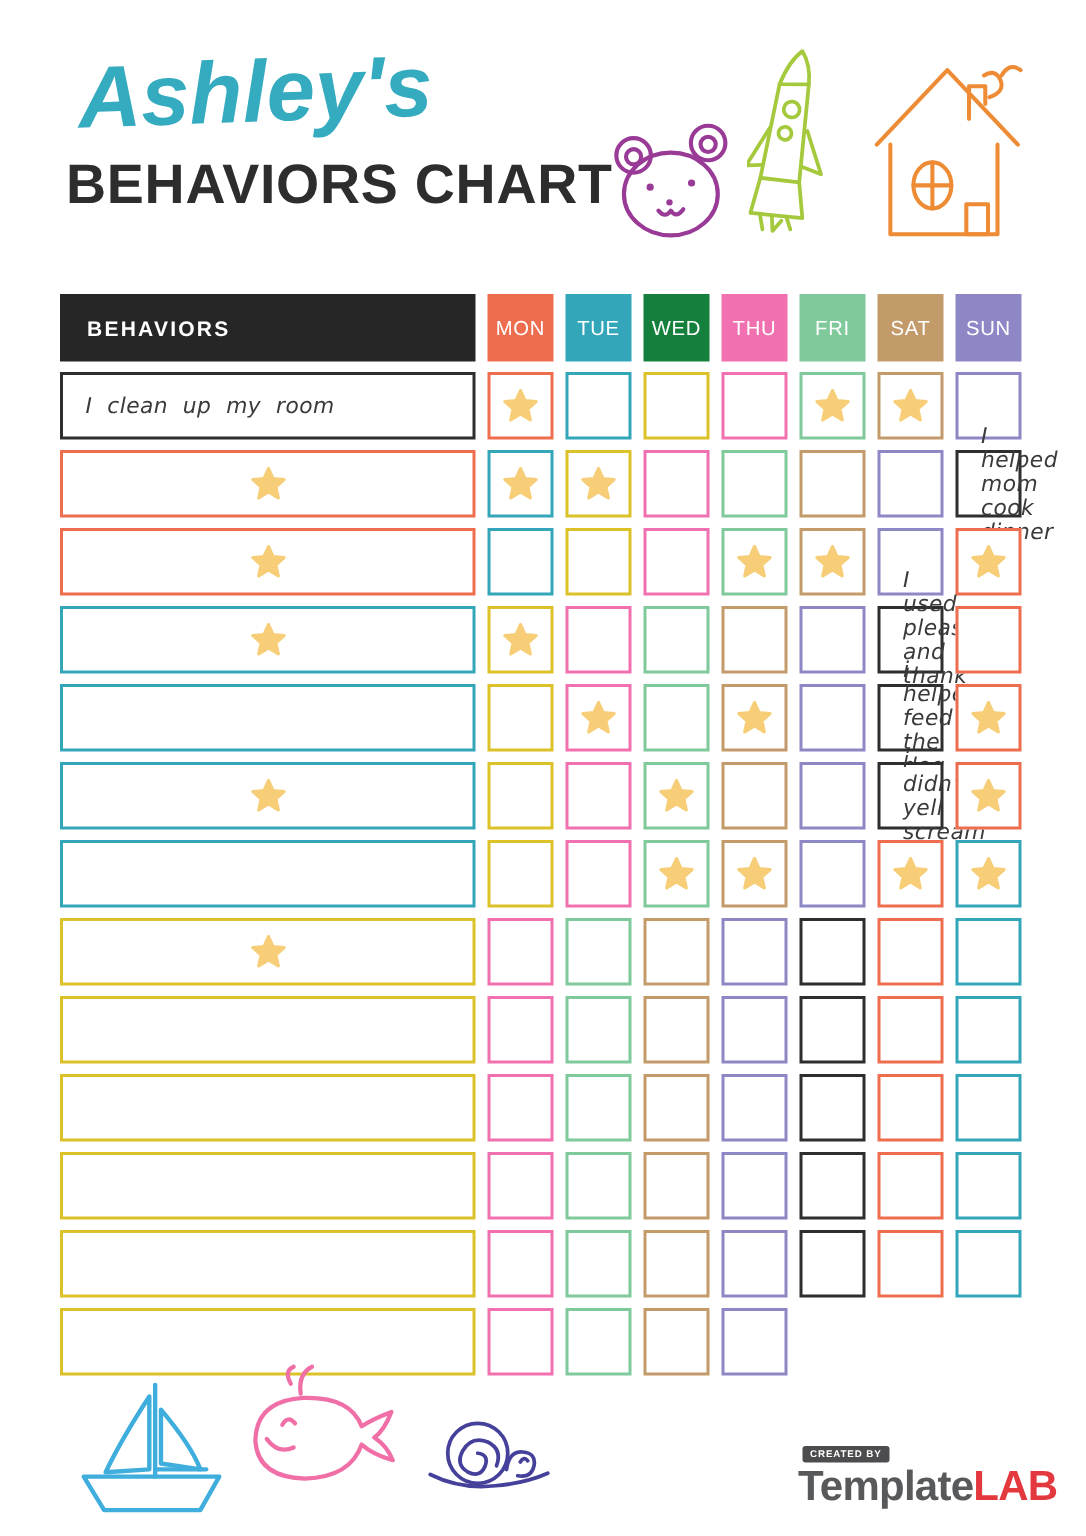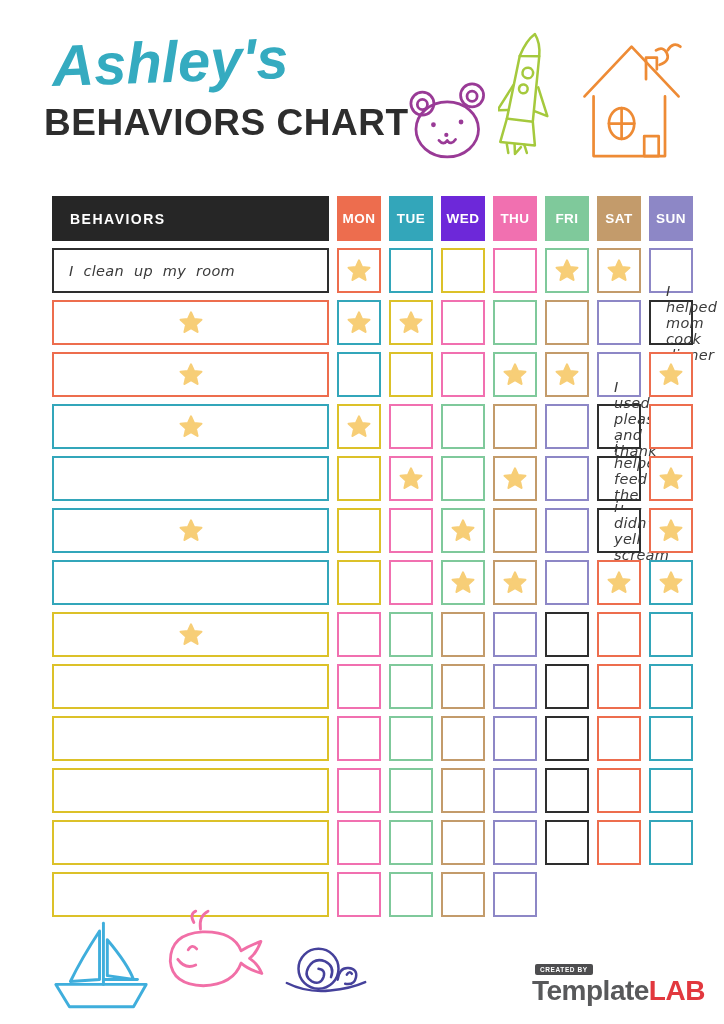--- a/index.html
+++ b/index.html
@@ -16,27 +16,27 @@
   
   .doodle{position:absolute;}
   .bear{left:404px;top:80px;}
   .rocket{left:498px;top:30px;}
   .house{left:580px;top:34px;}
   .boat{left:50px;top:918px;}
   .whale{left:158px;top:906px;}
   .snail{left:280px;top:938px;}
 
   
-  .chart{position:absolute;left:52px;top:196px;
+  .chart{position:absolute;left:40px;top:196px;
     display:grid;grid-template-columns:277px repeat(7,44px);
     grid-auto-rows:45px;column-gap:8px;row-gap:7px;}
   .behaviors-head{background:#262626;color:#fff;display:flex;align-items:center;
     padding-left:18px;font-weight:700;font-size:14px;letter-spacing:1.5px;box-sizing:border-box;}
   .day-head{color:#fff;display:flex;align-items:center;justify-content:center;
-    font-weight:700;font-size:13.5px;letter-spacing:.5px;box-sizing:border-box;}
+    font-weight:400;font-size:13.5px;letter-spacing:.5px;box-sizing:border-box;}
   .behavior-cell{border:2px solid #2e2e2e;background:#fff;display:flex;align-items:center;
     padding-left:15px;box-sizing:border-box;
     font-family:"DejaVu Sans",sans-serif;font-style:italic;font-size:14.5px;
     color:#3a3a3a;word-spacing:5px;letter-spacing:.3px;}
   .day-cell{border:2px solid;background:#fff;display:flex;align-items:center;
     justify-content:center;box-sizing:border-box;}
 
   
   .logo{position:absolute;left:532px;top:958px;}
   .logo-badge{display:inline-block;background:#4d4d4f;color:#fff;font-size:6.5px;
@@ -89,21 +89,21 @@
     <path d="M71,107 h16 v22 h-16 z"></path>
     <path d="M73,44 V20 H85 V33"></path>
     <path d="M88,28 q12,-4 8,-13 q-4,-8 -12,-3"></path>
     <path d="M97,12 q6,-10 14,-4"></path>
   </svg>
 
   <div class="chart" id="chart">
       <div class="behaviors-head">BEHAVIORS</div>
       <div class="day-head" style="background: rgb(237, 109, 78);">MON</div>
       <div class="day-head" style="background: rgb(51, 166, 186);">TUE</div>
-      <div class="day-head" style="background: #6d28d9;">WED</div>
+      <div class="day-head" style="background: #15803d;">WED</div>
       <div class="day-head" style="background: rgb(241, 112, 176);">THU</div>
       <div class="day-head" style="background: rgb(127, 201, 155);">FRI</div>
       <div class="day-head" style="background: rgb(195, 155, 107);">SAT</div>
       <div class="day-head" style="background: rgb(141, 135, 198);">SUN</div>
       <div class="behavior-cell">I clean up my room</div>
       <div class="day-cell" style="border-color: rgb(237, 109, 78);">
         <svg viewBox="0 0 24 24" width="26" height="26">
           <path d="M12 2.2l2.8 6.2 6.8.6-5.1 4.5 1.5 6.7-6-3.6-6 3.6 1.5-6.7-5.1-4.5 6.8-.6z" fill="#F7CE77" stroke="#F7CE77" stroke-width="2" stroke-linejoin="round"></path>
         </svg>
       </div>

